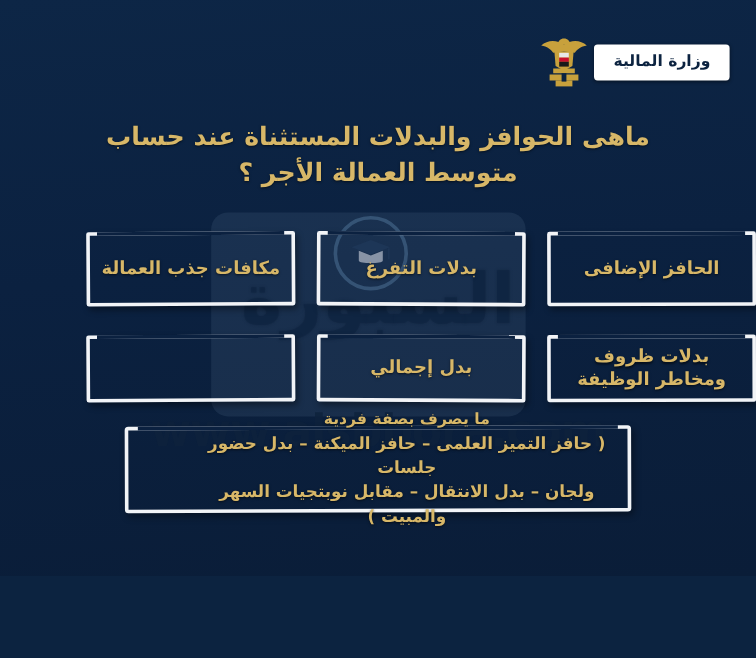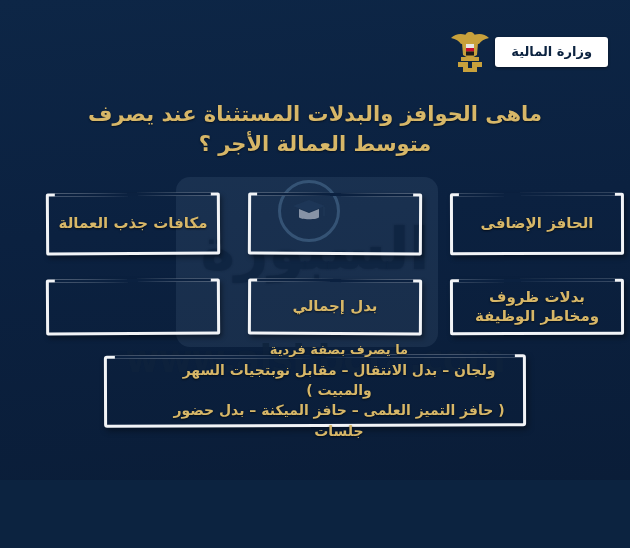--- a/index.html
+++ b/index.html
@@ -123,22 +123,22 @@
     direction: ltr;
     letter-spacing: -1px;
     pointer-events: none;
   }
 
   
   .row {
     position: absolute;
     display: flex;
     flex-direction: row-reverse;
-    justify-content: flex-start;
-    gap: 28px;
+    justify-content: flex-end;
+    gap: 18px;
     left: 0; right: 0;
     direction: rtl;
     margin-left: 46px;
   }
   .row-1 { top: 193px; }
   .row-2 { top: 279px; }
 
   .cell {
     width: 174px;
     height: 62px;
@@ -248,21 +248,21 @@
 
         <path d="M12 29 L30 29 L30 33 L12 33 Z" fill="#c8a13c"></path>
         <path d="M9 34 L33 34 L33 39 L9 39 Z" fill="#c8a13c"></path>
         <rect x="14" y="39" width="14" height="5" fill="#c8a13c"></rect>
         <rect x="19" y="33" width="4" height="7" fill="#0c2340"></rect>
       </svg>
     </div>
   </div>
 
   <div class="title">
-    <span>ماهى الحوافز والبدلات المستثناة عند يصرف</span>
+    <span>ماهى الحوافز والبدلات المستثناة عند حساب</span>
     <span class="l2">متوسط العمالة الأجر ؟</span>
   </div>
 
   <div class="overlay-panel"></div>
 
   <div class="wm-logo">
     <svg class="wm-cap" viewBox="0 0 34 26" aria-hidden="true">
       <path d="M17 2 L33 8 L17 14 L1 8 Z" fill="rgba(30,55,88,.85)"></path>
       <path d="M7 11 L7 19 C7 22 27 22 27 19 L27 11 L17 15 Z" fill="rgba(225,230,238,.55)"></path>
       <path d="M32 9 L32 18" stroke="rgba(30,55,88,.8)" stroke-width="1.5" fill="none"></path>
@@ -271,20 +271,21 @@
   <div class="wm-word">السبورة</div>
   <div class="wm-url">www.alsbbora.com</div>
 
   <div class="row row-1">
     <div class="cell">
       <div class="frame"></div>
       <div class="cell-text">مكافات جذب العمالة</div>
     </div>
     <div class="cell">
       <div class="frame"></div>
+      <div class="cell-text">بدلات التفرغ</div>
     </div>
     <div class="cell">
       <div class="frame"></div>
       <div class="cell-text">
           <div>الحافز الإضافى</div>
         </div>
     </div>
   </div>
 
   <div class="row row-2">
@@ -298,18 +299,18 @@
     <div class="cell r2">
       <div class="frame"></div>
       <div class="cell-text">بدلات ظروف ومخاطر الوظيفة</div>
     </div>
   </div>
 
   <div class="bottom-box">
     <div class="bottom-frame"></div>
     <div class="bottom-text">
       <span class="b1">ما يصرف بصفة فردية</span>
+      <span>( حافز التميز العلمى – حافز الميكنة – بدل حضور جلسات</span>
       <span>ولجان – بدل الانتقال – مقابل نوبتجيات السهر والمبيت )</span>
-      <span>( حافز التميز العلمى – حافز الميكنة – بدل حضور جلسات</span>
     </div>
   </div>
 
 </div>
 
 </body></html>

